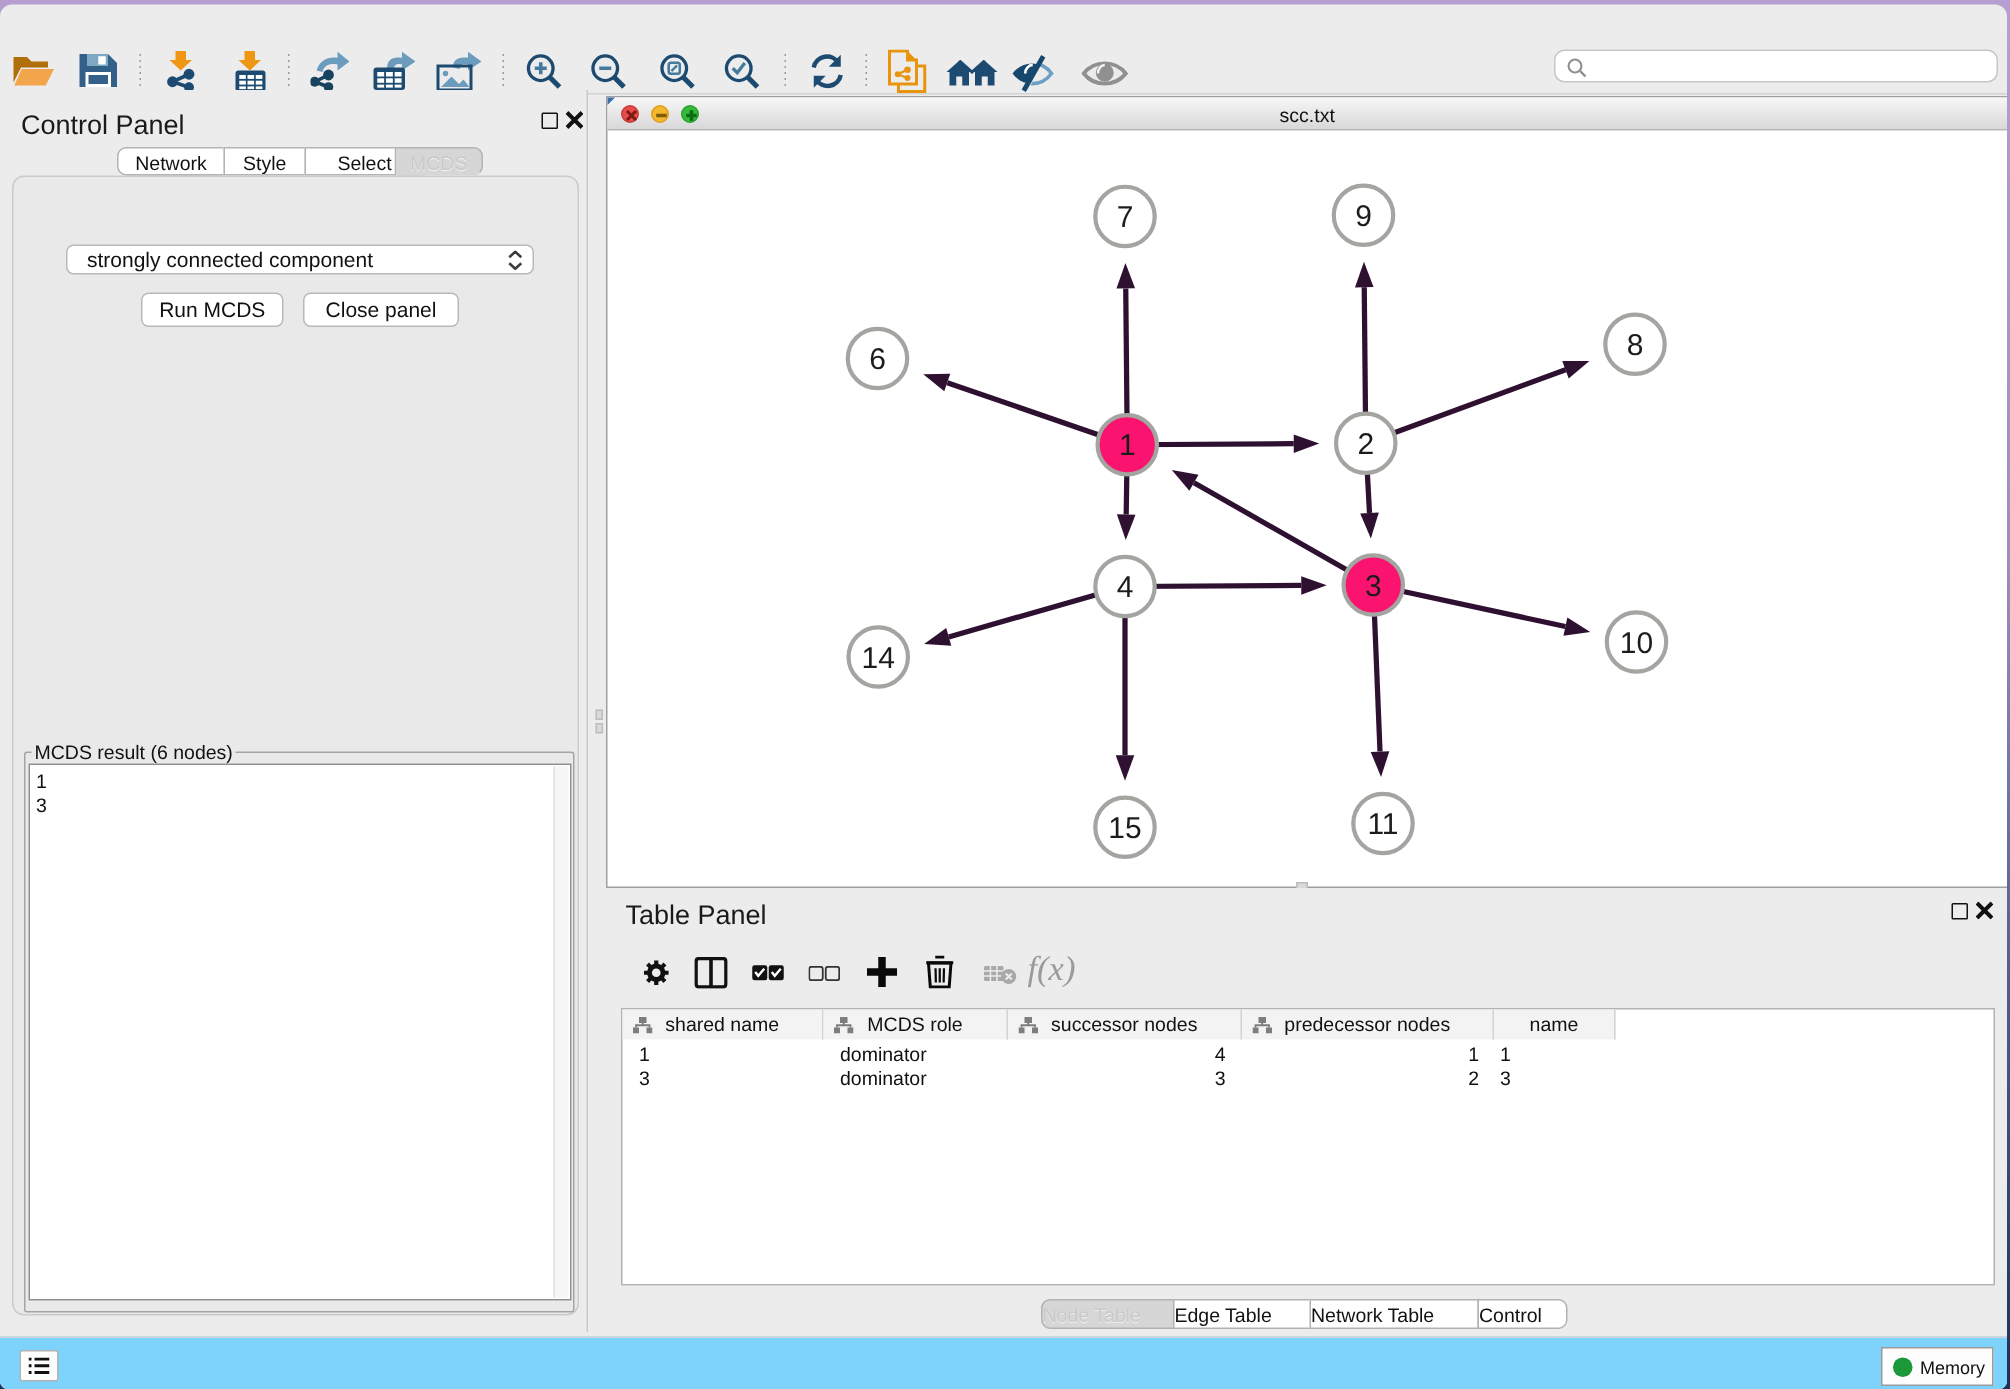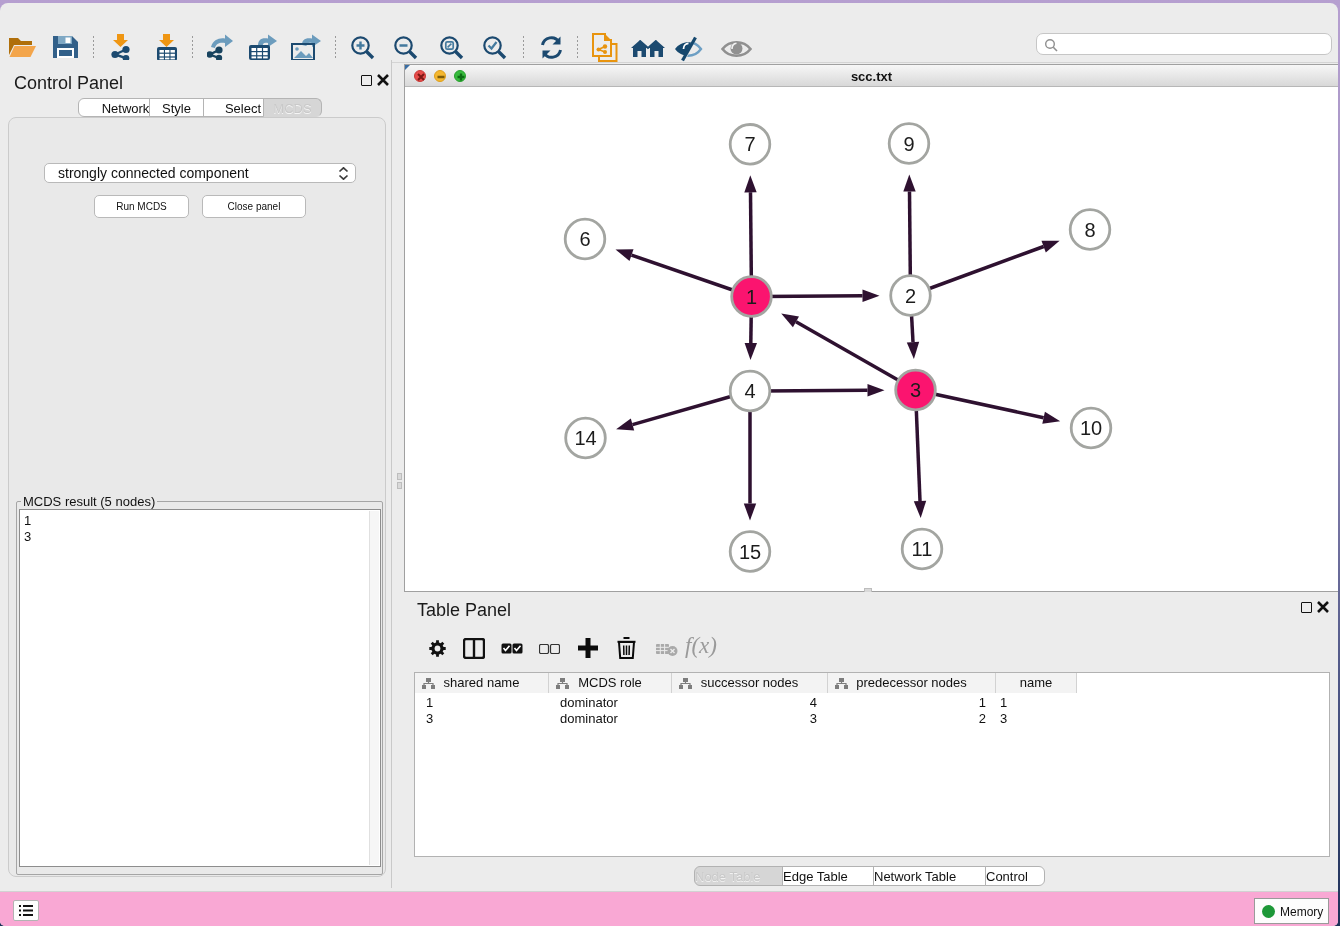--- a/index.html
+++ b/index.html
@@ -24,38 +24,38 @@
   border:1px solid #c6c6c6;border-radius:7px;box-sizing:border-box}
 
 #cpanel{position:absolute;left:0;top:57px;width:392px;height:828px;background:#ececec;
   border-right:1px solid #c9c9c9;box-sizing:border-box}
 .ptitle{font-size:18px;color:#1a1a1a}
 .tab{position:absolute;top:38px;height:19px;line-height:19px;text-align:center;
   font-size:13px;color:#111;background:#fff;border:1px solid #b4b4b4;box-sizing:border-box}
 #tabbox{position:absolute;left:8px;top:57px;width:378px;height:760px;background:#e9e9e9;
   border:1px solid #cbcbcb;border-radius:8px;box-sizing:border-box}
 .btn{position:absolute;height:23px;background:#fff;border:1px solid #b9b9b9;border-radius:5px;
-  box-sizing:border-box;font-size:10px;color:#111;text-align:center;line-height:21px}
+  box-sizing:border-box;font-size:14px;color:#111;text-align:center;line-height:21px}
 
 #netwin{position:absolute;left:404px;top:61px;width:934px;height:528px;
   background:#fff;border:1px solid #a0a0a0;border-right:none;box-sizing:border-box}
 #nettitle{position:absolute;left:0;top:0;width:100%;height:22px;
   background:linear-gradient(#f7f7f7,#d8d8d8);border-bottom:1px solid #b7b7b7;box-sizing:border-box}
 .mbtn{position:absolute;top:5px;width:12px;height:12px;border-radius:50%;box-sizing:border-box}
 
 #tpanel{position:absolute;left:404px;top:589px;width:934px;height:299px;background:#ececec}
 #ttable{position:absolute;left:10px;top:80px;width:916px;height:185px;background:#fff;
   border:1px solid #b2b2b2;box-sizing:border-box}
 .hcell{position:absolute;top:0;height:20px;background:#f3f3f3;border-right:1px solid #d2d2d2;
   box-sizing:border-box;font-size:13px;color:#111;text-align:center;line-height:20px}
 .trow{position:absolute;font-size:13px;color:#111;height:16px;line-height:16px}
 .btab{position:absolute;top:0;height:20px;line-height:20px;text-align:left;font-size:13px;
   color:#111;background:#fff;border:1px solid #b2b2b2;box-sizing:border-box}
 
-#statusbar{position:absolute;left:0;top:888px;width:1338px;height:35px;background:#f9a8d4;
+#statusbar{position:absolute;left:0;top:888px;width:1338px;height:35px;background:#7dd3fc;
   border-top:1px solid #d2d2d2;box-sizing:border-box}
 </style>
 </head>
 <body>
 <div id="win">
   <div id="toolbar">
     <svg class="tbi" style="left:8px;top:4px" width="28" height="24" viewBox="0 0 28 24">
       <path d="M1 3 L10 3 L13 6 L24 6 L24 10 L6 10 L1 20 Z" fill="#b06f0a"></path>
       <path d="M6.5 11 L28 11 L22.5 22 L1.5 22 Z" fill="#f3a54b"></path>
     </svg>
@@ -189,54 +189,54 @@
       </svg>
     </div>
   </div>
   <div id="cpanel">
     <div class="ptitle" style="position:absolute;left:14px;top:13px">Control Panel</div>
     <div style="position:absolute;left:361px;top:15px;width:9px;height:9px;border:1.5px solid #111;border-radius:1px"></div>
     <svg style="position:absolute;left:377px;top:14px" width="12" height="12" viewBox="0 0 12 12">
       <path d="M1 1 L11 11 M11 1 L1 11" stroke="#111" stroke-width="2.6"></path>
     </svg>
     <div id="tabbox"></div>
-    <div class="tab" style="left:78px;width:95px;border-radius:6px 0 0 6px">Network</div>
+    <div class="tab" style="left:78px;width:72px;border-radius:6px 0 0 6px">Network</div>
     <div class="tab" style="left:149px;width:55px">Style</div>
     <div class="tab" style="left:203px;width:80px">Select</div>
     <div class="tab" style="left:263px;width:59px;border-radius:0 6px 6px 0;background:#d6d6d6;color:#c9c9c9;text-shadow:0 1px 0 #f5f5f5;border-bottom-color:#d6d6d6">MCDS</div>
     <div style="position:absolute;left:44px;top:103px;width:312px;height:20px;background:#fff;border:1px solid #b9b9b9;border-radius:5px;box-sizing:border-box">
       <div style="position:absolute;left:13px;top:1px;font-size:14px;color:#111">strongly connected component</div>
       <svg style="position:absolute;right:6px;top:3px" width="11" height="13" viewBox="0 0 11 13">
         <path d="M1.5 4.5 L5.5 0.8 L9.5 4.5 M1.5 8.5 L5.5 12.2 L9.5 8.5" fill="none" stroke="#3c3c3c" stroke-width="1.7"></path>
       </svg>
     </div>
     <div class="btn" style="left:94px;top:135px;width:95px">Run MCDS</div>
     <div class="btn" style="left:202px;top:135px;width:104px">Close panel</div>
     <div style="position:absolute;left:16px;top:441px;width:367px;height:374px;border:1px solid #a5a5a5;border-radius:2px;box-sizing:border-box"></div>
-    <div style="position:absolute;left:21px;top:434px;font-size:13px;color:#111;background:#e9e9e9;padding:0 2px">MCDS result (5 nodes)</div>
+    <div style="position:absolute;left:21px;top:434px;font-size:13px;color:#111;background:#e9e9e9;padding:0 2px">MCDS result (6 nodes)</div>
     <div style="position:absolute;left:19px;top:449px;width:362px;height:358px;background:#fff;border:1px solid #8d8d8d;box-sizing:border-box">
       <div style="position:absolute;right:1px;top:1px;width:9px;height:354px;background:#f6f6f6;border-left:1px solid #e0e0e0"></div>
       <div style="position:absolute;left:4px;top:3px;font-size:13px;color:#111;line-height:15.5px">1<br>3</div>
     </div>
   </div>
   <div id="netwin">
     <div id="nettitle">
       <div class="mbtn" style="left:9px;background:#e74c4a;border:1px solid #c93b39"></div>
       <div class="mbtn" style="left:29px;background:#f5b72e;border:1px solid #dd9f1d"></div>
       <div class="mbtn" style="left:49px;background:#37ba3c;border:1px solid #27a02e"></div>
       <svg style="position:absolute;left:11.5px;top:7.5px" width="8" height="8" viewBox="0 0 8 8">
           <path d="M1 1 L7 7 M7 1 L1 7" stroke="#7d1815" stroke-width="2"></path>
         </svg>
       <svg style="position:absolute;left:31.5px;top:7.5px" width="8" height="8" viewBox="0 0 8 8">
           <path d="M0.5 4 L7.5 4" stroke="#7d5c0a" stroke-width="2.4"></path>
         </svg>
       <svg style="position:absolute;left:51.5px;top:7.5px" width="8" height="8" viewBox="0 0 8 8">
           <path d="M4 0.5 L4 7.5 M0.5 4 L7.5 4" stroke="#0c6e14" stroke-width="2.4"></path>
         </svg>
-      <div style="position:absolute;left:0;top:4px;width:100%;text-align:center;font-size:13px;font-weight:bold;color:#111">scc.txt</div>
+      <div style="position:absolute;left:0;top:4px;width:100%;text-align:center;font-size:13px;font-weight:normal;color:#111">scc.txt</div>
       <div style="position:absolute;left:0;top:0;width:0;height:0;border-top:5px solid #3a6ea5;border-right:5px solid transparent"></div>
     </div>
     <svg style="position:absolute;left:0;top:21px" width="931" height="505" viewBox="0 0 931 505">
       <g stroke="#2e1130" stroke-width="3.5">
         <line x1="346.5" y1="210.5" x2="345.5" y2="106.3"></line>
         <line x1="346.5" y1="210.5" x2="226.5" y2="169.1"></line>
         <line x1="346.5" y1="210.5" x2="457.5" y2="209.8"></line>
         <line x1="346.5" y1="210.5" x2="345.8" y2="257.0"></line>
         <line x1="505.5" y1="209.5" x2="504.5" y2="105.5"></line>
         <line x1="505.5" y1="209.5" x2="638.7" y2="160.5"></line>

